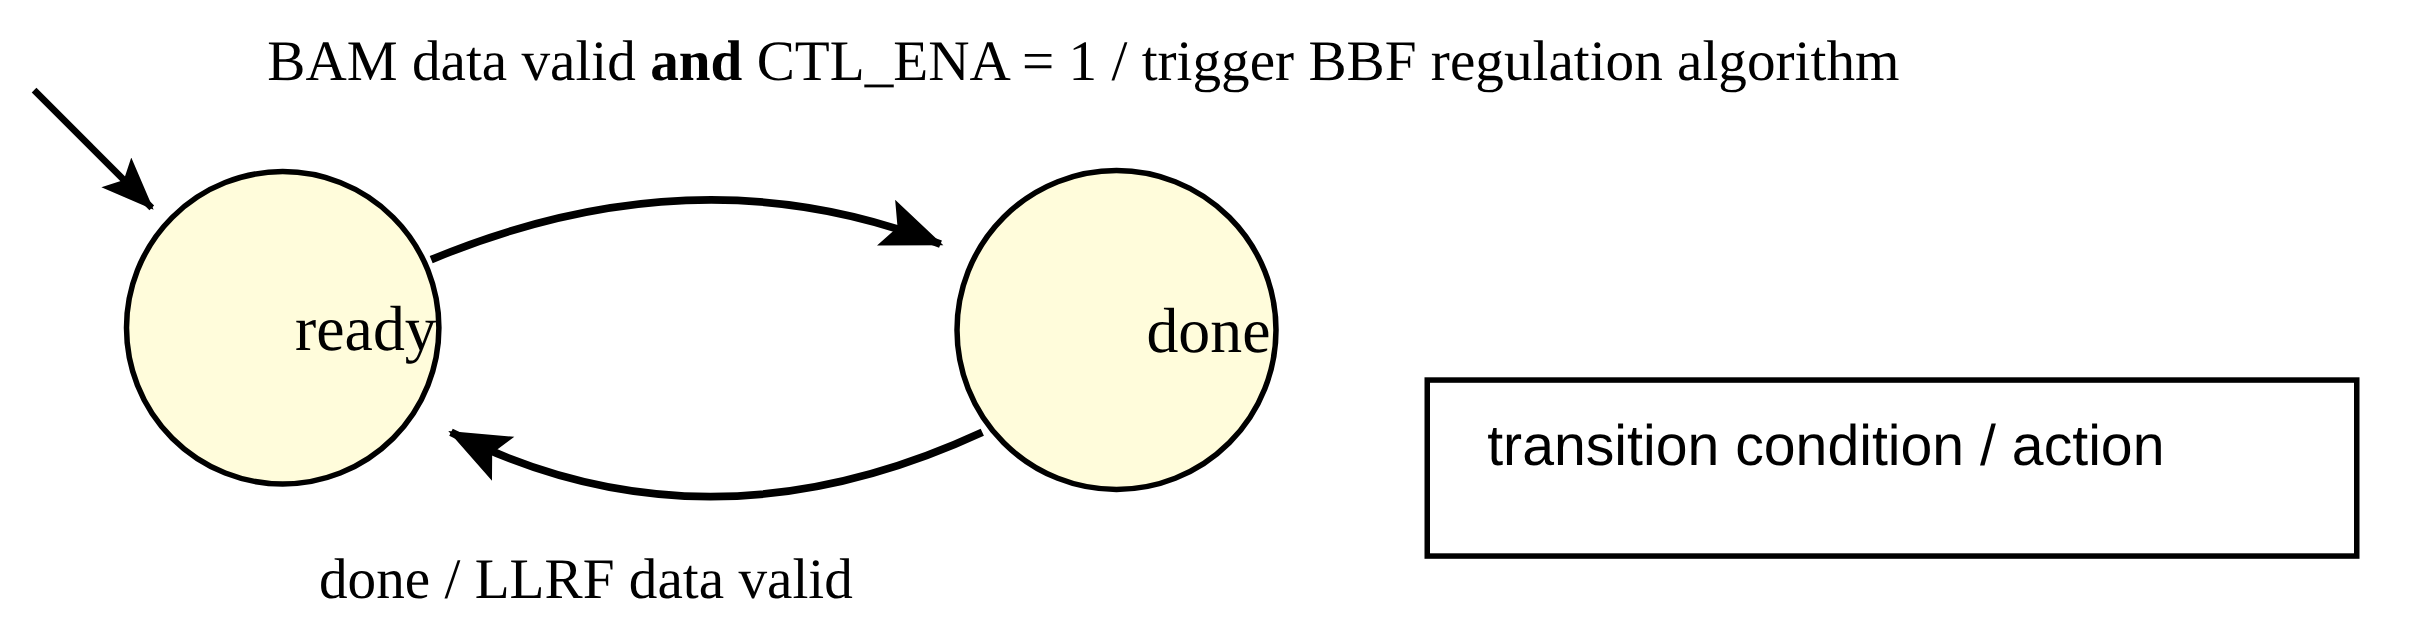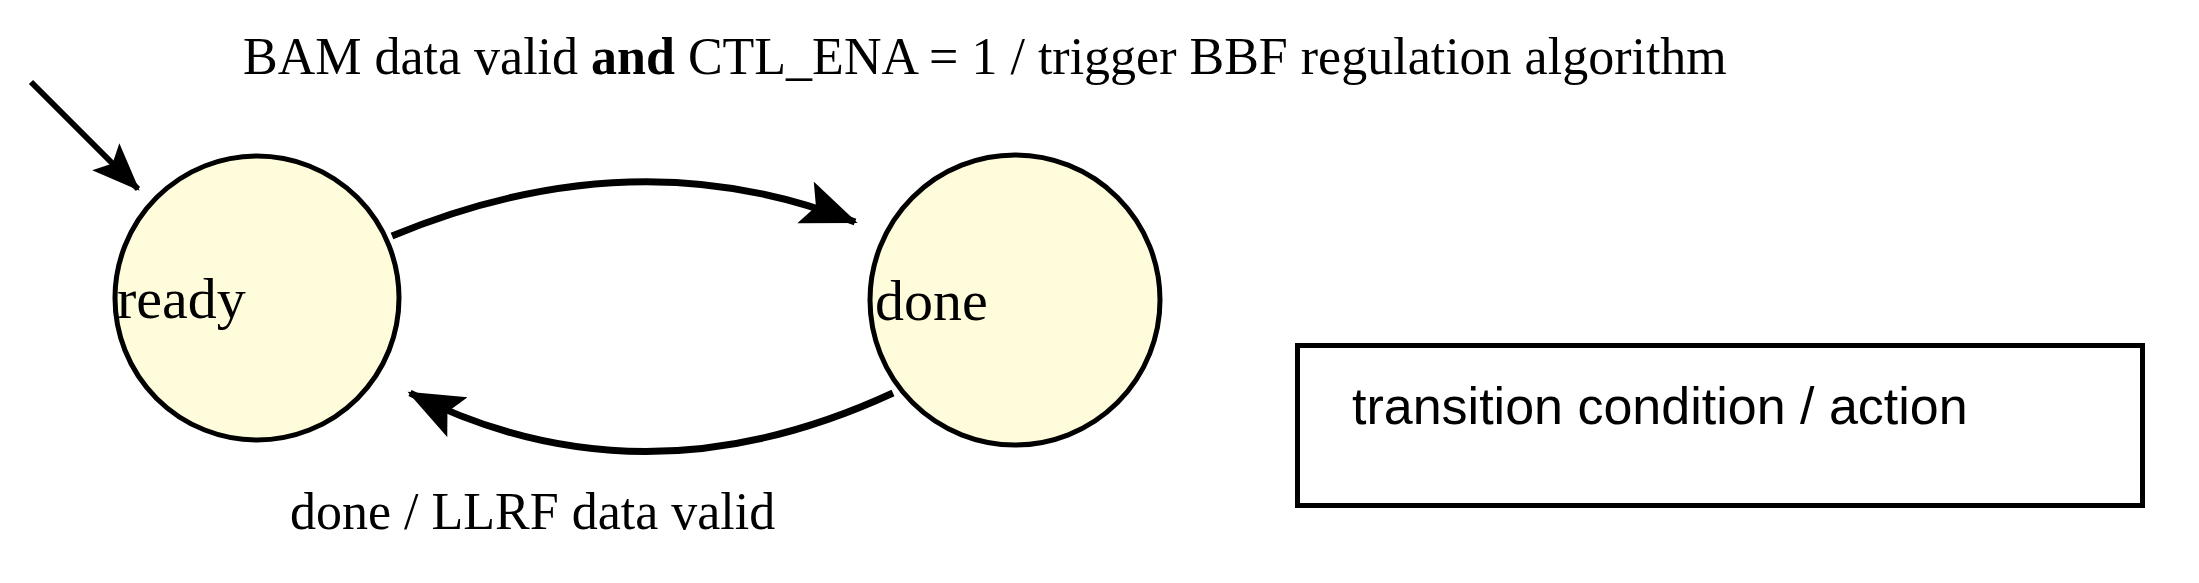--- a/index.html
+++ b/index.html
@@ -21,21 +21,21 @@
     top: 0;
     width: 2199px;
     height: 583px;
   }
   .state-label {
     position: absolute;
     font-family: "Liberation Serif", "DejaVu Serif", serif;
     font-size: 58px;
     color: #000000;
     white-space: nowrap;
-    text-align: left;
+    text-align: right;
     line-height: 1;
   }
   #state-label-ready {
     left: 117px;
     top: 270px;
     width: 280px;
   }
   #state-label-busy {
     left: 875px;
     top: 272px;
@@ -52,21 +52,21 @@
   }
   #edge-label-top {
     left: 243px;
     top: 31px;
   }
   #edge-label-top b {
     font-weight: bold;
   }
   #edge-label-bottom {
     left: 290px;
-    top: 486px;
+    top: 502px;
   }
   #legend-box {
     position: absolute;
     left: 1295px;
     top: 343px;
     width: 850px;
     height: 165px;
     border: 5px solid #000000;
     background: #ffffff;
     box-sizing: border-box;

